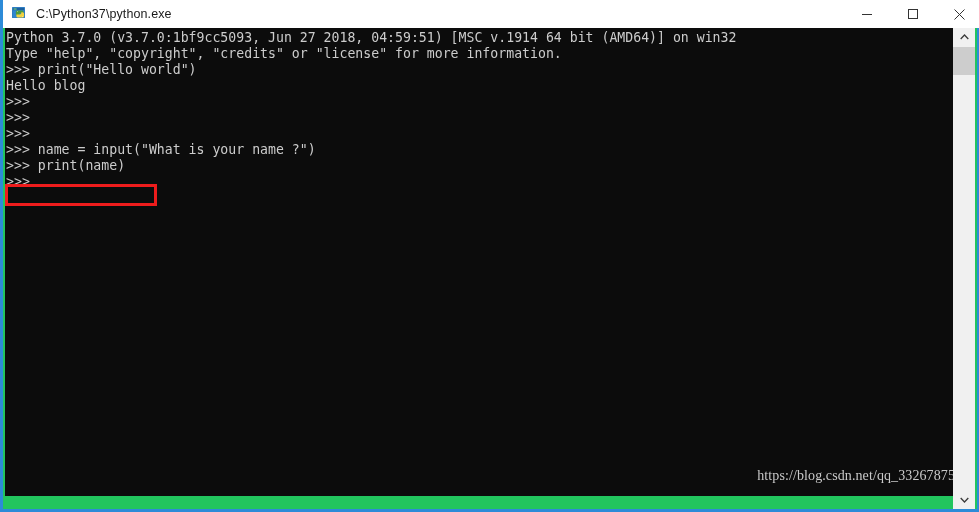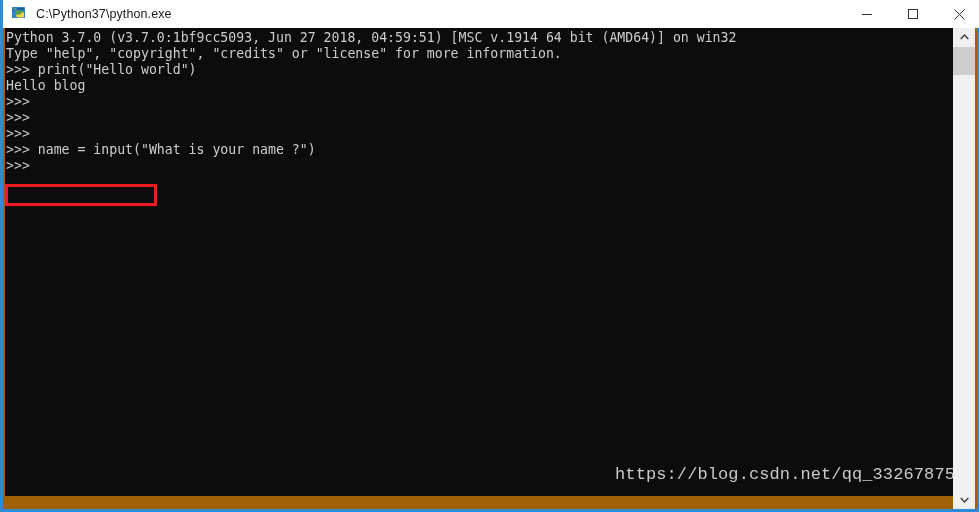--- a/index.html
+++ b/index.html
@@ -14,21 +14,21 @@
     font-family: "Liberation Sans", sans-serif;
   }
 
   
   .window {
     position: absolute;
     left: 0; top: 0;
     width: 979px;
     height: 512px;
     box-sizing: border-box;
-    background: #a16207;
+    background: #22c55e;
     border-left: 3px solid #2d8bd8;
     border-right: 2px solid #2d8bd8;
     border-bottom: 3px solid #2d8bd8;
     border-top: 0;
   }
 
   
   .titlebar {
     position: absolute;
     left: 0; top: 0;
@@ -104,22 +104,22 @@
     box-sizing: border-box;
     z-index: 10;
     pointer-events: none;
   }
 
   
   .watermark {
     position: absolute;
     right: 2px;
     bottom: 12px;
-    font-family: Liberation Mono, monospace;
-    font-size: 17px;
+    font-family: Liberation Serif, serif;
+    font-size: 14px;
     color: #c9c9c9;
     white-space: nowrap;
     z-index: 8;
     letter-spacing: 0.1px;
   }
 
   
   .vscroll {
     position: absolute;
     right: 2px;
@@ -197,20 +197,21 @@
   <div class="console">
     <div class="console-lines">
       <div class="cline">Python 3.7.0 (v3.7.0:1bf9cc5093, Jun 27 2018, 04:59:51) [MSC v.1914 64 bit (AMD64)] on win32</div>
       <div class="cline">Type "help", "copyright", "credits" or "license" for more information.</div>
       <div class="cline">&gt;&gt;&gt; print("Hello world")</div>
       <div class="cline">Hello blog</div>
       <div class="cline">&gt;&gt;&gt;</div>
       <div class="cline">&gt;&gt;&gt;</div>
       <div class="cline">&gt;&gt;&gt;</div>
       <div class="cline">&gt;&gt;&gt; name = input("What is your name ?")</div>
+      <div class="cline">&gt;&gt;&gt; print(name)</div>
       <div class="cline">&gt;&gt;&gt;</div>
     </div>
 
     <div class="red-box"></div>
 
     <div class="watermark">https://blog.csdn.net/qq_33267875</div>
   </div>
 
   <div class="vscroll">
     <div class="vscroll-arrow top">

